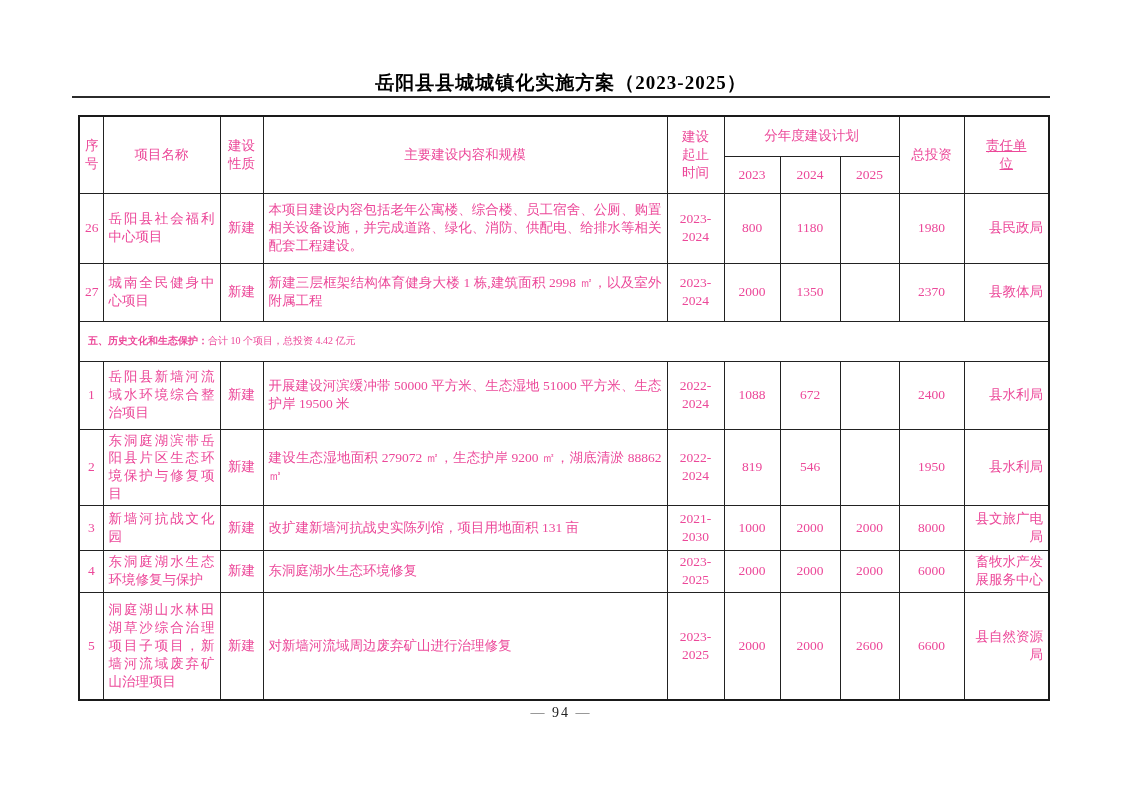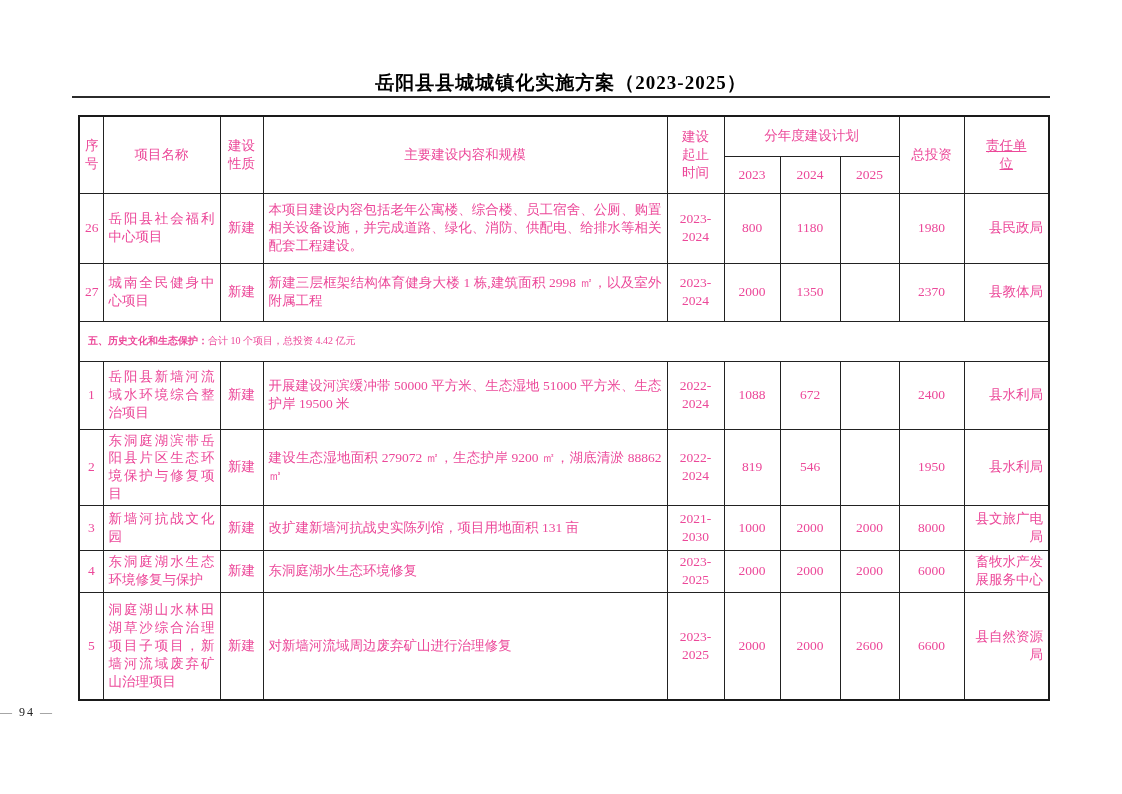--- a/index.html
+++ b/index.html
@@ -58,22 +58,22 @@
     text-align: left;
     padding-left: 8px;
     font-size: 10px;
   }
   .section-title { font-weight: bold; font-family: "Liberation Sans", "DejaVu Sans", sans-serif; }
   .section-summary { font-weight: normal; }
 
   .doc-footer {
     position: absolute;
     top: 705px; left: 0; right: 0;
-    text-align: left;
-    font-size: 12px;
+    text-align: center;
+    font-size: 14px;
     color: #222;
     letter-spacing: 2px;
   }
   .doc-footer .dash { color: #777; }
 </style>
 </head>
 <body>
 
 <div class="page">
 

